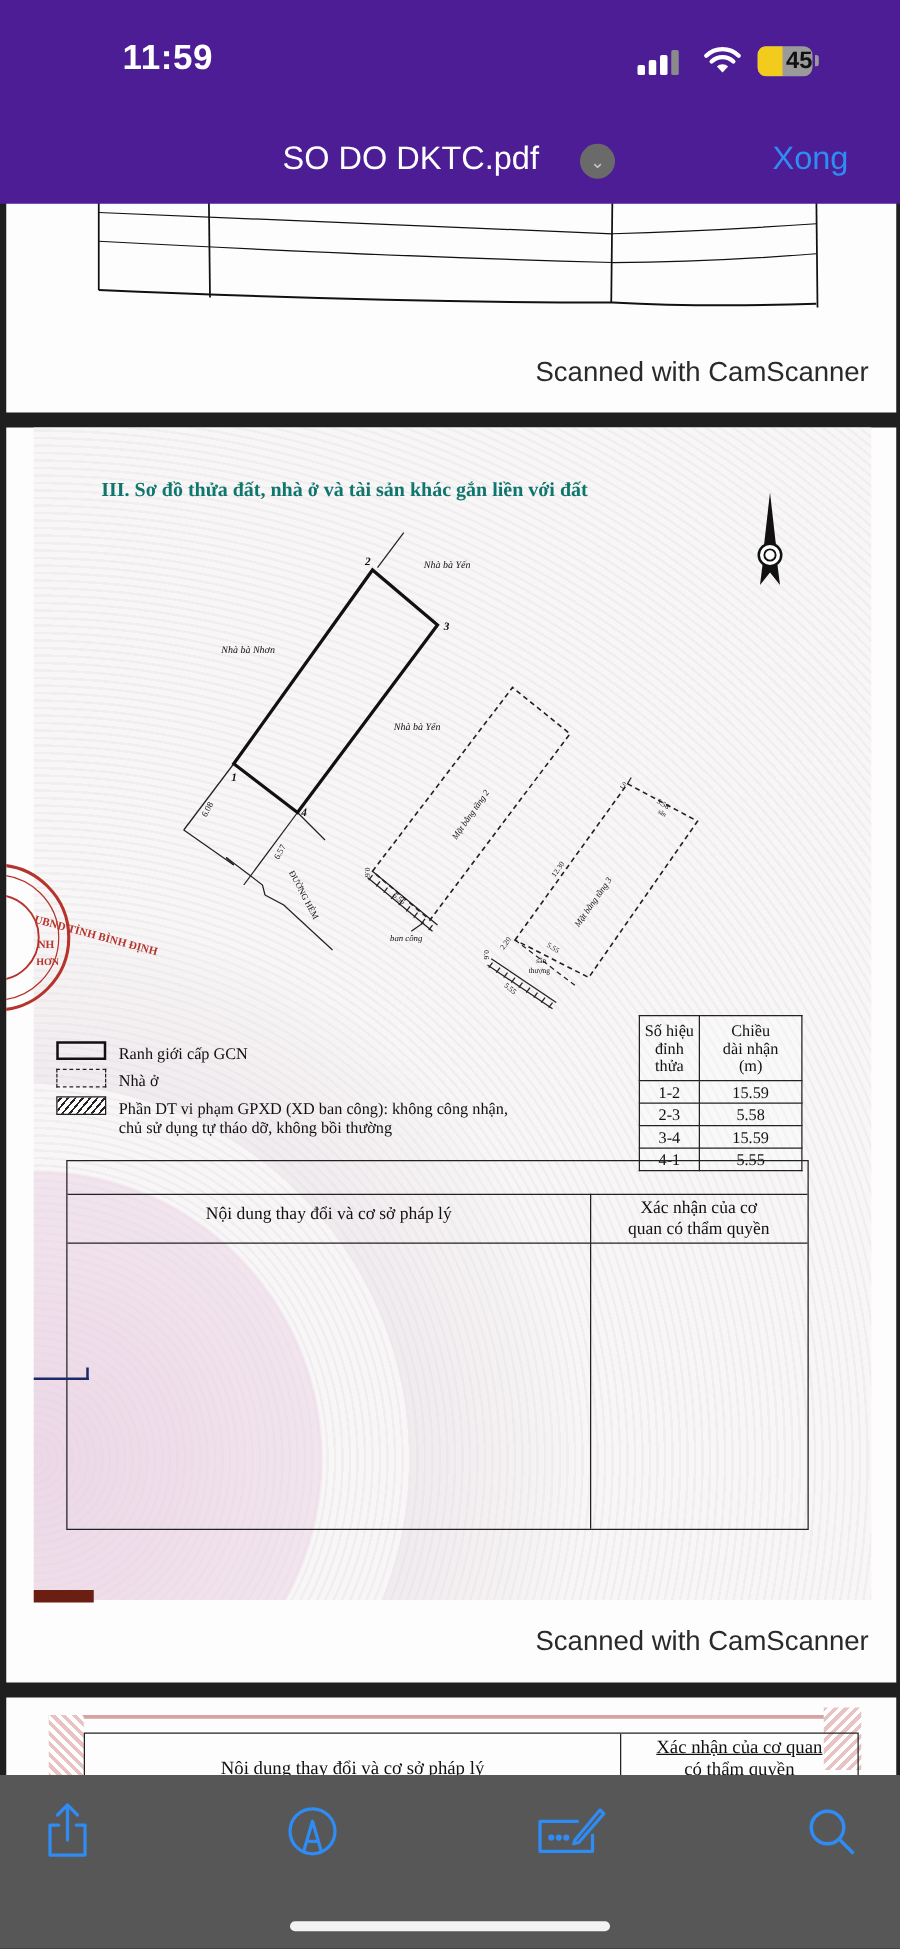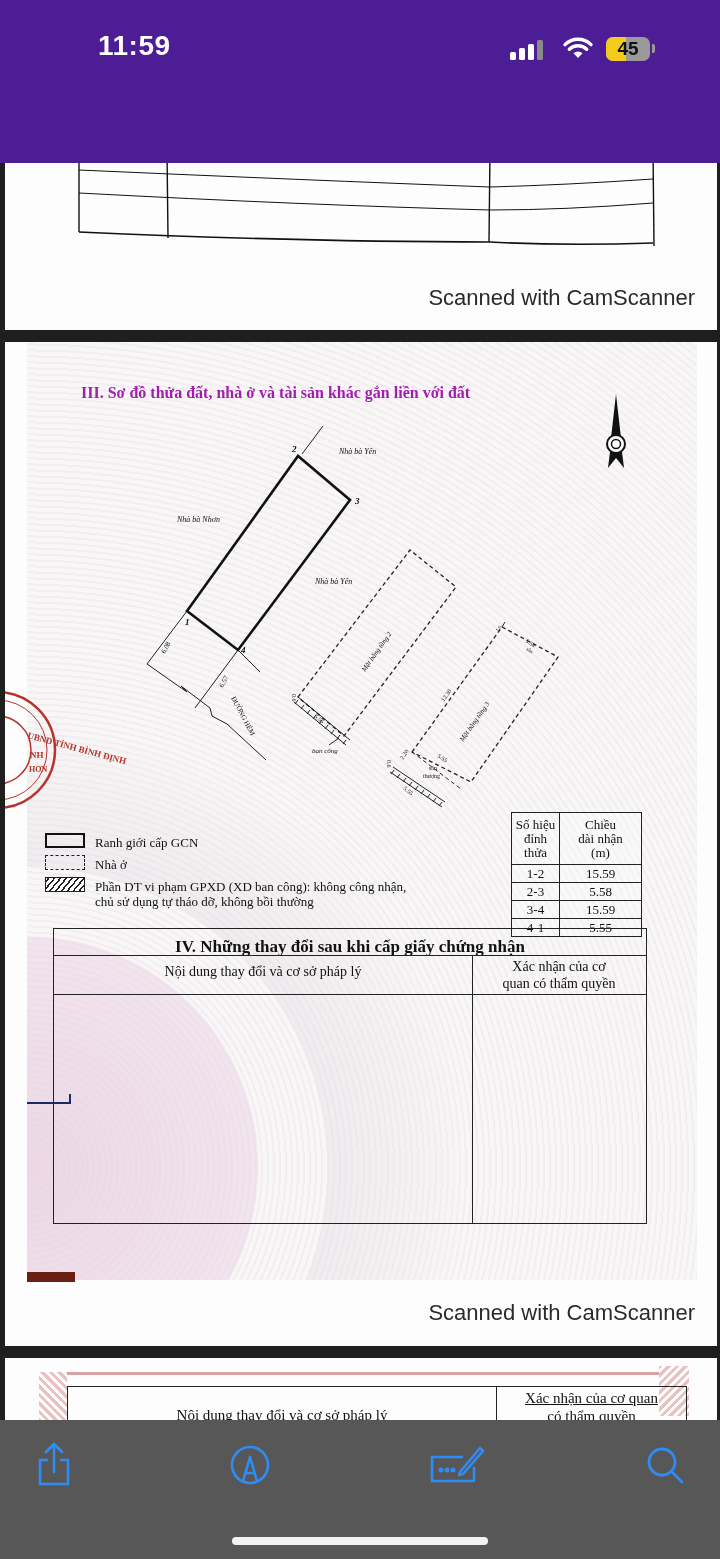--- a/index.html
+++ b/index.html
@@ -7,41 +7,41 @@
     body { position: relative; font-family: "Liberation Sans", sans-serif; }
 
     
     .topbar { position: absolute; left: 0; top: 0; width: 720px; height: 163px; background: #4c1d95; z-index: 10; }
     .time { position: absolute; left: 98px; top: 30px; color: #fff; font-size: 28px; font-weight: 600; letter-spacing: 0.5px; }
     .signal { position: absolute; left: 510px; top: 40px; width: 36px; height: 20px; }
     .signal span { position: absolute; bottom: 0; width: 6px; border-radius: 1.5px; background: #fff; }
     .wifi { position: absolute; left: 562px; top: 36px; }
     .battery { position: absolute; left: 606px; top: 37px; width: 44px; height: 24px; border-radius: 7px; background: #9a9a9a; overflow: hidden; }
     .battery .fill { position: absolute; left: 0; top: 0; bottom: 0; width: 45%; background: #f2cb1d; }
-    .battery .num { position: absolute; left: 0; right: 0; top: 1px; text-align: center; font-size: 19px; font-weight: 700; color: #111; }
+    .battery .num { position: absolute; left: 0; right: 0; top: 1px; text-align: right; font-size: 19px; font-weight: 700; color: #111; }
     .battery-tip { position: absolute; left: 652px; top: 44px; width: 3px; height: 9px; border-radius: 0 2px 2px 0; background: #9a9a9a; }
     .title-row { position: absolute; left: 0; top: 108px; width: 720px; height: 40px; }
     .doc-title { position: absolute; left: 226px; top: 3px; color: #fff; font-size: 26px; }
     .title-chevron { position: absolute; left: 464px; top: 7px; width: 28px; height: 28px; border-radius: 14px; background: #6a6a6a; color: #c9c9c9; font-size: 14px; text-align: center; line-height: 28px; }
     .done-btn { position: absolute; left: 618px; top: 3px; color: #2f8cf4; font-size: 26px; }
 
     
     .page { position: absolute; background: #fdfdfd; }
     .page1 { left: 5px; top: 150px; width: 712px; height: 180px; }
     .page2 { left: 5px; top: 342px; width: 712px; height: 1004px; }
     .page3 { left: 5px; top: 1358px; width: 712px; height: 80px; }
     .cam { position: absolute; right: 22px; font-size: 22px; color: #2a2a2a; }
 
     .scan-bg { position: absolute; left: 22px; top: 0; width: 670px; height: 938px;
       background:
         radial-gradient(circle at 0% 88%, rgba(232,205,225,0.75) 0, rgba(236,214,230,0.55) 230px, rgba(255,255,255,0) 232px, rgba(255,255,255,0) 300px, rgba(225,215,222,0.35) 302px, rgba(245,240,243,0.2) 430px, rgba(255,255,255,0) 440px),
         repeating-radial-gradient(circle at 0% 88%, rgba(0,0,0,0.03) 0 2px, rgba(0,0,0,0) 2px 6px),
         #f8f6f7; }
 
-    .heading3 { position: absolute; left: 76px; top: 42px; font-family: "Liberation Serif", serif; font-weight: 700; font-size: 16px; color: #a21caf; }
+    .heading3 { position: absolute; left: 76px; top: 42px; font-family: "Liberation Serif", serif; font-weight: 700; font-size: 16px; color: #0f766e; }
     .svgwrap { position: absolute; left: 0; top: 0; }
 
     .legend { position: absolute; left: 40px; top: 490px; font-family: "Liberation Serif", serif; font-size: 13px; color: #111; }
     .legend-row { position: relative; height: 22px; }
     .legend-box { position: absolute; left: 0; top: 1px; width: 40px; height: 15px; }
     .legend-text { position: absolute; left: 50px; top: 3px; white-space: nowrap; }
     .box-solid { border: 2px solid #111; }
     .box-dashed { border: 1.5px dashed #222; }
     .box-hatch { border: 1.5px solid #222; background: repeating-linear-gradient(-50deg, #fff 0 3px, #222 3px 4.5px); }
 
@@ -82,20 +82,25 @@
     <path d="M16 22 L11.5 17.2 A6.5 6.5 0 0 1 20.5 17.2 Z" fill="#fff"></path>
     <path d="M7.3 13.2 A12.5 12.5 0 0 1 24.7 13.2" stroke="#fff" stroke-width="3.4" fill="none" stroke-linecap="round"></path>
     <path d="M3 8.6 A18.5 18.5 0 0 1 29 8.6" stroke="#fff" stroke-width="3.4" fill="none" stroke-linecap="round"></path>
   </svg>
   <div class="battery">
     <div class="fill"></div>
     <div class="num">45</div>
   </div>
   <div class="battery-tip"></div>
 
+  <div class="title-row">
+    <div class="doc-title">SO DO DKTC.pdf</div>
+    <div class="title-chevron">⌄</div>
+    <div class="done-btn">Xong</div>
+  </div>
 </div>
 
 <div class="page page1">
   <svg class="svgwrap" width="712" height="180">
     <g stroke="#111" fill="none" stroke-width="1.4">
       <line x1="74" y1="0" x2="74" y2="82"></line>
       <line x1="162" y1="0" x2="163" y2="88"></line>
       <line x1="485" y1="0" x2="484" y2="92"></line>
       <line x1="648" y1="0" x2="649" y2="96"></line>
       <path d="M74 20 Q300 30 485 37 Q560 35 648 29" stroke-width="1"></path>
@@ -230,21 +235,20 @@
           <td>15.59</td>
         </tr>
     <tr>
           <td>4-1</td>
           <td>5.55</td>
         </tr>
   </tbody>
     </table>
 
   <div class="sec4">
-    <div class="sec4-title">IV. Những thay đổi sau khi cấp giấy chứng nhận</div>
     <div class="sec4-hdr">
       <div class="sec4-col1">Nội dung thay đổi và cơ sở pháp lý</div>
       <div class="sec4-col2">
         <div>Xác nhận của cơ</div>
         <div>quan có thẩm quyền</div>
       </div>
     </div>
     <div class="sec4-vline"></div>
   </div>
   <div style="position:absolute;left:22px;top:752px;width:44px;height:10px;border-bottom:2px solid #1b2a66;border-right:2px solid #1b2a66;"></div>

